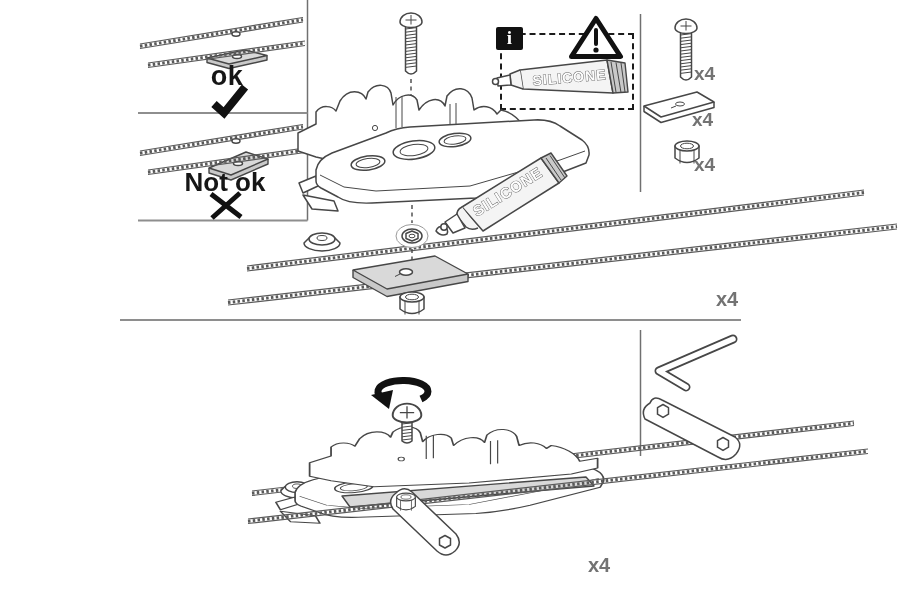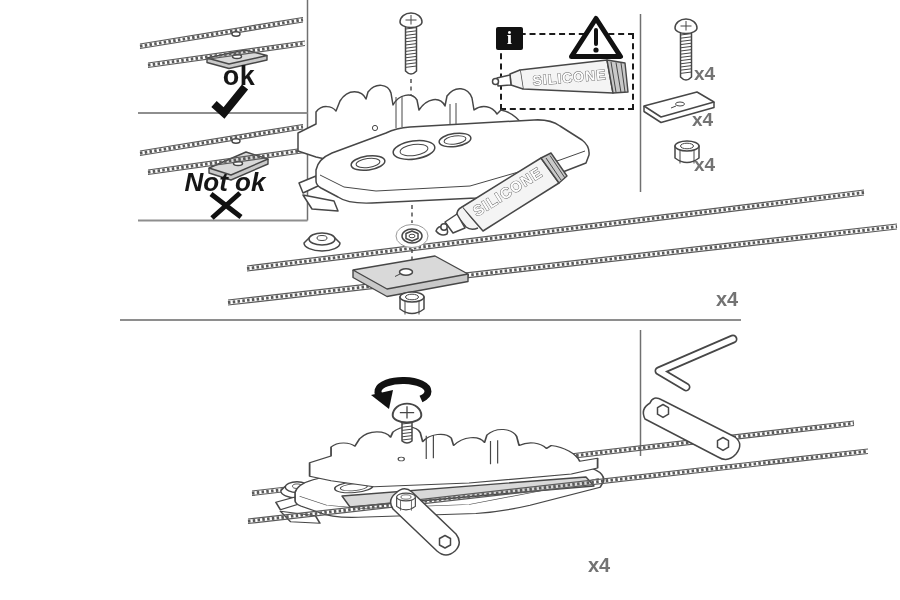--- a/index.html
+++ b/index.html
@@ -15,22 +15,22 @@
   .dash{stroke:#474747;stroke-width:1.4;stroke-dasharray:4 3.6;fill:none;}
   .hatch{stroke:#5a5a5a;stroke-width:3;stroke-dasharray:2.5 2.3;fill:none;}
   .rail{stroke:#5a5a5a;stroke-width:1.2;fill:none;}
   .struct{stroke:#8e8e8e;stroke-width:2.2;}
   .structv{stroke:#707070;stroke-width:1.5;}
   .blk{fill:#111;stroke:none;}
   .silitxt{font-family:"Liberation Sans",sans-serif;font-weight:bold;letter-spacing:1px;
            fill:#fdfdfd;stroke:#5f5f5f;stroke-width:0.9;paint-order:stroke;}
   
   .lbl{position:absolute;font-weight:bold;color:#161616;line-height:1;}
-  .lbl-ok{left:208px;top:63px;width:62px;text-align:center;font-size:27px;letter-spacing:.5px;}
-  .lbl-notok{left:154px;top:169px;width:142px;text-align:center;font-size:26px;font-style:italic;}
+  .lbl-ok{left:196px;top:63px;width:62px;text-align:center;font-size:27px;letter-spacing:.5px;}
+  .lbl-notok{left:154px;top:169px;width:142px;text-align:center;font-size:26px;}
   .qty{font-size:19px;color:#737373;}
   .q1{left:694px;top:64px;} .q2{left:692px;top:110px;} .q3{left:694px;top:155px;}
   .q-step1{left:716px;top:289px;font-size:20px;}
   .q-step2{left:588px;top:555px;font-size:20px;}
   .ibadge{position:absolute;left:496px;top:27px;width:27px;height:23px;background:#111;
           border-radius:2px;color:#fff;font-family:"Liberation Serif",serif;font-weight:bold;
           font-size:19px;text-align:center;line-height:22px;}
   .infobox{position:absolute;left:500px;top:33px;width:130px;height:73px;
            border:2.5px dashed #1c1c1c;}
 </style>

